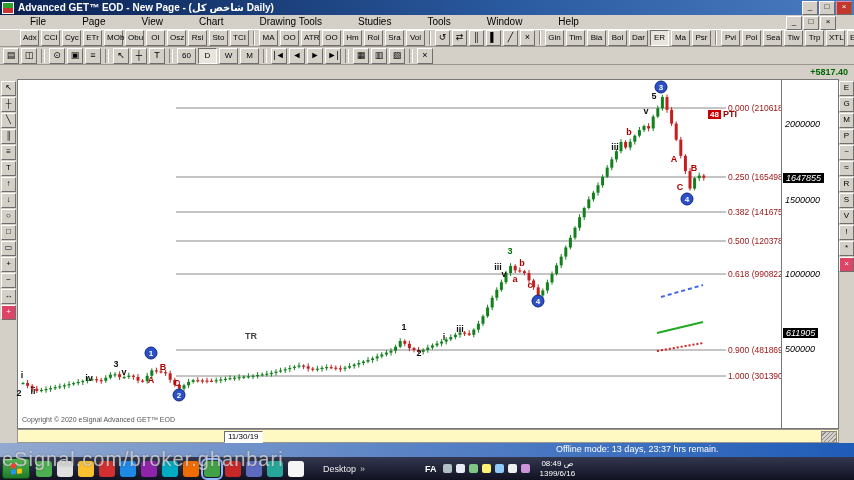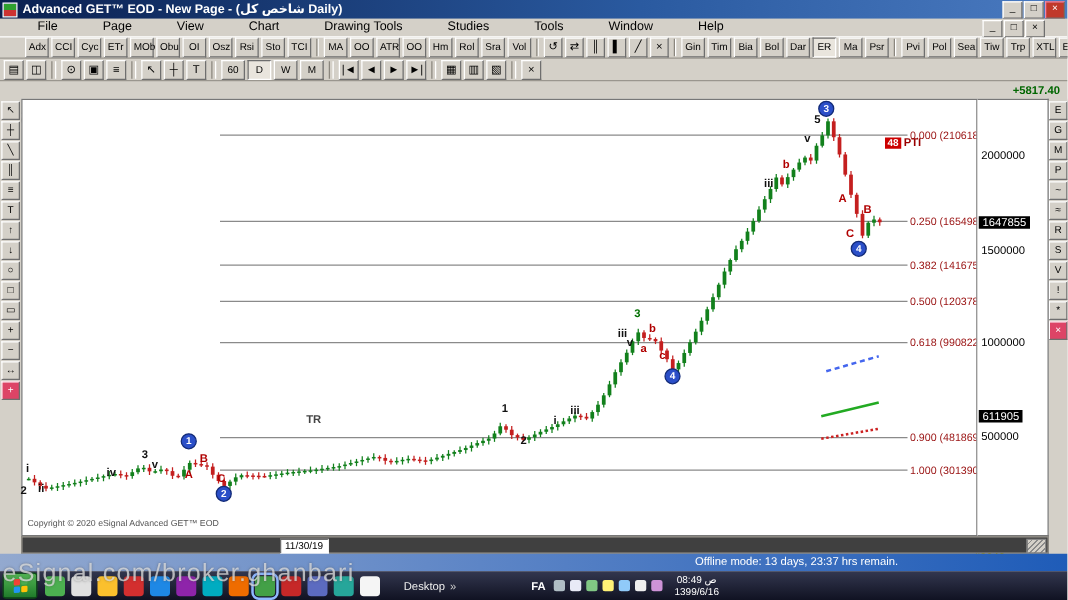--- a/index.html
+++ b/index.html
@@ -48,25 +48,25 @@
   #chart-area{left:17px;top:79px;width:765px;height:350px;background:#fff;border:1px solid #777;box-sizing:border-box;}
   #chart-svg{position:absolute;left:0;top:0;}
   .wave-label{position:absolute;font-size:9px;font-weight:bold;transform:translate(-50%,-50%);line-height:9px;}
   .wave-label.circled{background:#2b4fc8;color:#fff !important;border-radius:50%;width:11px;height:11px;
                       line-height:11px;text-align:center;font-size:8px;border:1px solid #122a77;}
   #pti-box{position:absolute;display:flex;align-items:center;gap:2px;font-size:9px;font-weight:bold;}
   #pti-val{background:#c00;color:#fff;padding:0 2px;font-size:8px;}
   #pti-label{color:#900;}
   #copyright{position:absolute;left:4px;top:336px;font-size:7px;color:#555;}
   
-  #price-axis{left:782px;top:79px;width:57px;height:350px;background:#fff;border:1px solid #777;border-left:none;box-sizing:border-box;}
+  #price-axis{left:782px;top:79px;width:57px;height:350px;background:#fff;border:1px solid #777;border-left:none;box-sizing:border-box;font-style:italic;}
   .axis-tick{position:absolute;left:3px;font-size:9px;transform:translateY(-50%);}
   .axis-highlight{position:absolute;left:1px;background:#000;color:#fff;font-size:9px;padding:0 3px;transform:translateY(-50%);}
   
-  #bottom-strip{left:17px;top:429px;width:822px;height:14px;background:#404040;border:1px solid #9a968e;box-sizing:border-box;}
+  #bottom-strip{left:17px;top:429px;width:822px;height:14px;background:#fef9c3;border:1px solid #9a968e;box-sizing:border-box;}
   #date-box{position:absolute;left:206px;top:1px;font-size:8px;padding:0 3px;height:10px;line-height:10px;}
   #counter{position:absolute;right:34px;top:11px;font-size:9px;color:#9b8b00;font-weight:normal;}
   #grip{position:absolute;right:1px;top:1px;width:14px;height:10px;background:repeating-linear-gradient(135deg,#d4d0c8 0 2px,#8a8a8a 2px 3px);border:1px solid #888;}
   
   #status-bar{left:0;top:443px;width:854px;height:14px;background:linear-gradient(90deg,#93a9cf,#5d85c6 45%,#1f5cb8);}
   #status-text{position:absolute;left:556px;top:1px;color:#fff;font-size:9px;}
   
   #taskbar{left:0;top:457px;width:854px;height:23px;background:linear-gradient(180deg,#33374f,#101222);
            display:flex;align-items:center;padding-left:2px;box-sizing:border-box;}
   #start-button{width:26px;height:19px;border-radius:3px;background:linear-gradient(180deg,#53b553,#1f7a2a);

